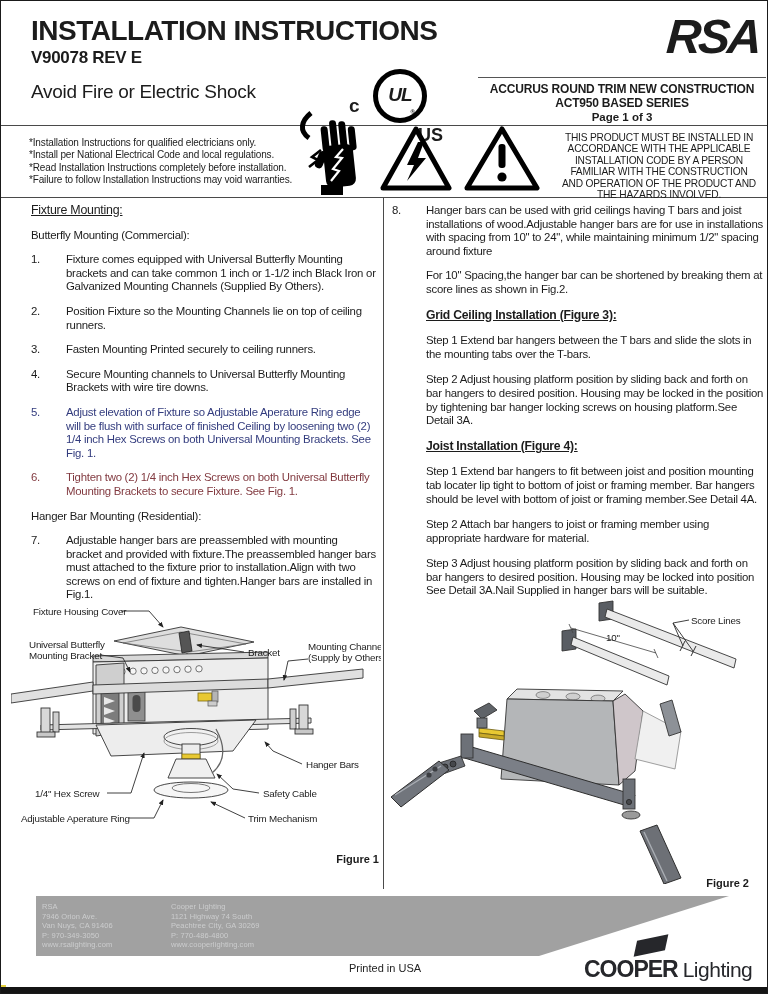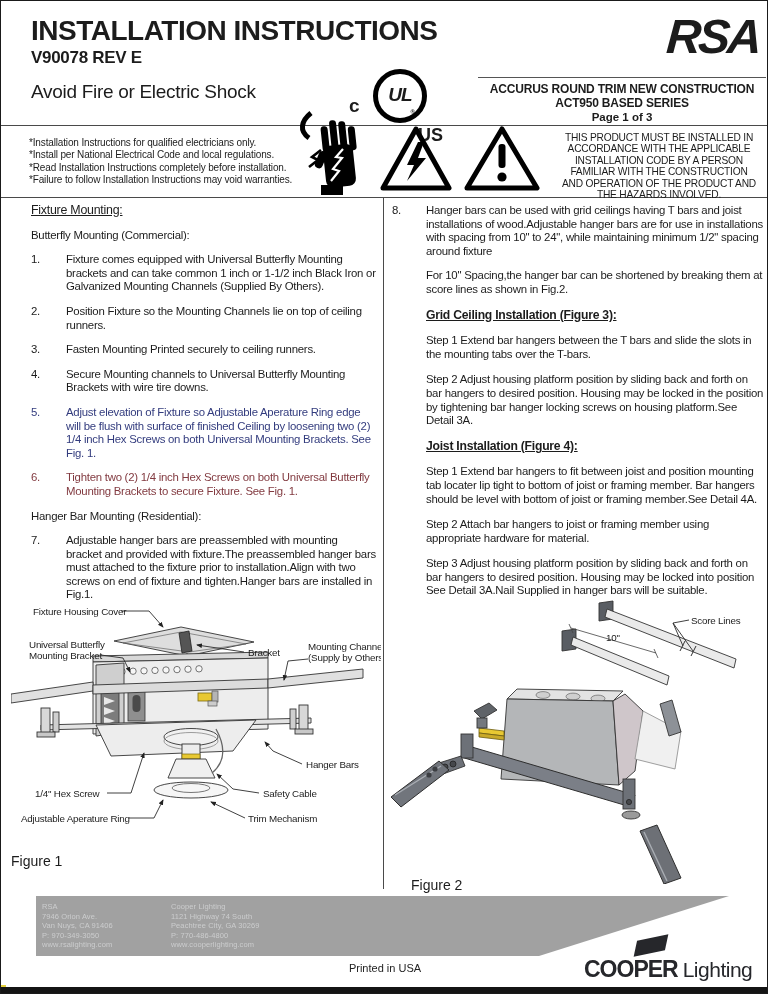--- a/index.html
+++ b/index.html
@@ -38,21 +38,21 @@
   .item{display:flex;margin:0 0 11px 0;}
   .item .num{width:35px;flex:none;}
   .item .txt{flex:1;}
   .navy{color:#333c7e;}
   .maroon{color:#823a40;}
   .rc-indent{margin:0 0 12px 34px;}
   .rc-head{margin:0 0 12px 34px;font-size:12.2px;font-weight:bold;text-decoration:underline;}
   
   .figsvg{position:absolute;}
   .fig-label{font-size:9.8px;fill:#1d1d1d;letter-spacing:-0.2px;font-family:"Liberation Sans",sans-serif;}
-  .fig-caption{position:absolute;text-align:left;font-size:14px;font-weight:normal;}
+  .fig-caption{position:absolute;text-align:right;font-size:11px;font-weight:bold;}
   .lead{stroke:#2b2b2b;stroke-width:0.9;fill:none;}
   .ol{stroke:#333;stroke-width:0.9;}
   
   .footer-band{position:absolute;left:0;top:890px;}
   .f-col{position:absolute;font-size:7.5px;line-height:9.6px;color:#cccdce;letter-spacing:0.1px;}
   .f-col-rsa{left:41px;top:901px;}
   .f-col-cooper{left:170px;top:901px;}
   .printed{position:absolute;left:0;top:961px;width:768px;text-align:center;font-size:11px;color:#222;}
   .cooper-logo{position:absolute;left:583px;top:936px;width:180px;height:50px;color:#26272b;}
   .cooper-par{position:absolute;left:51px;top:1px;width:32px;height:15px;background:#26272b;

